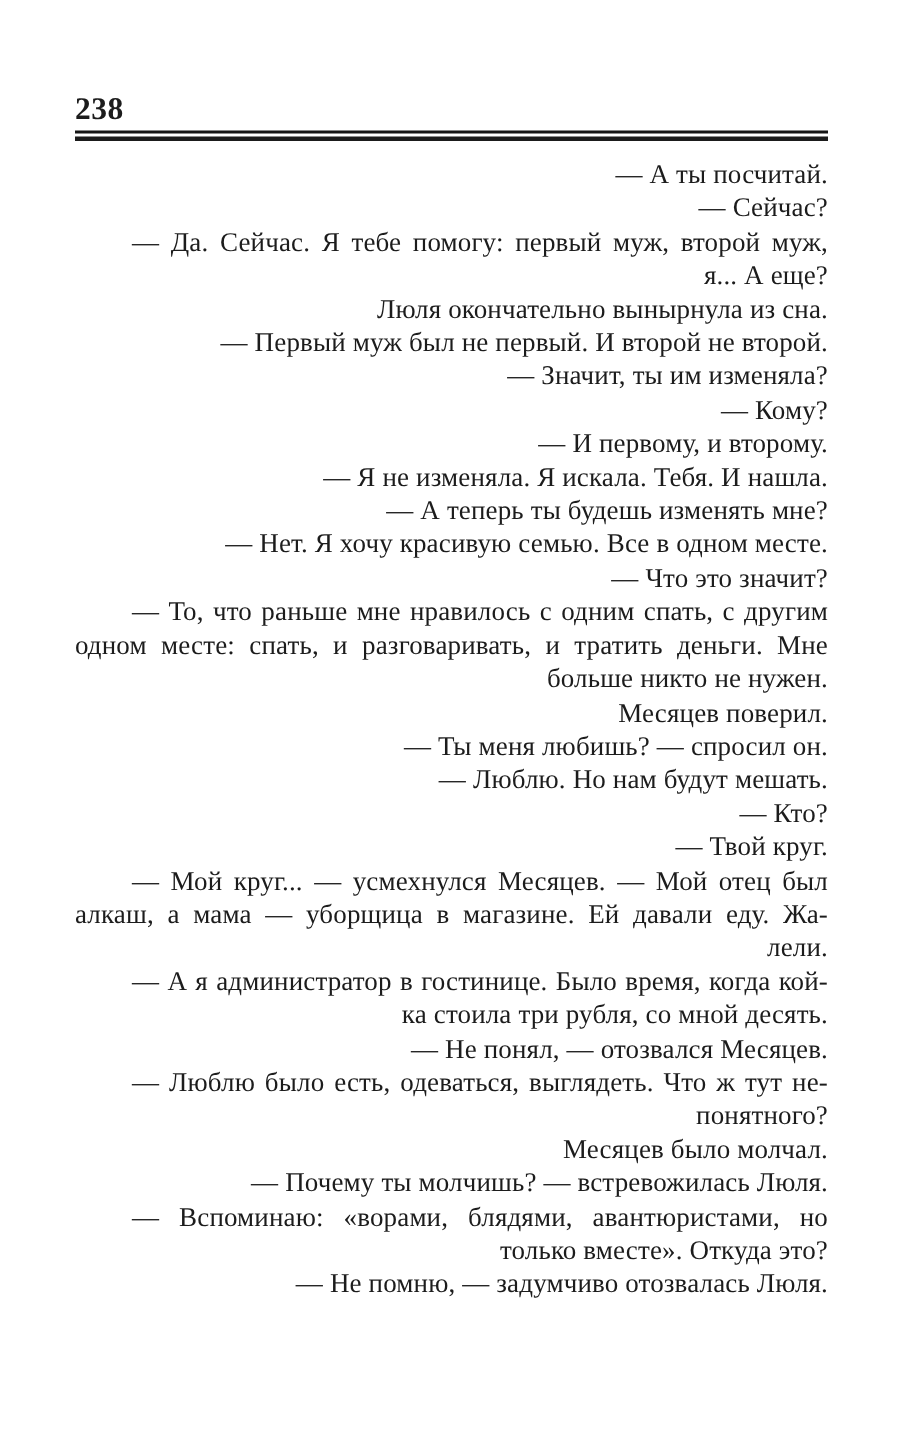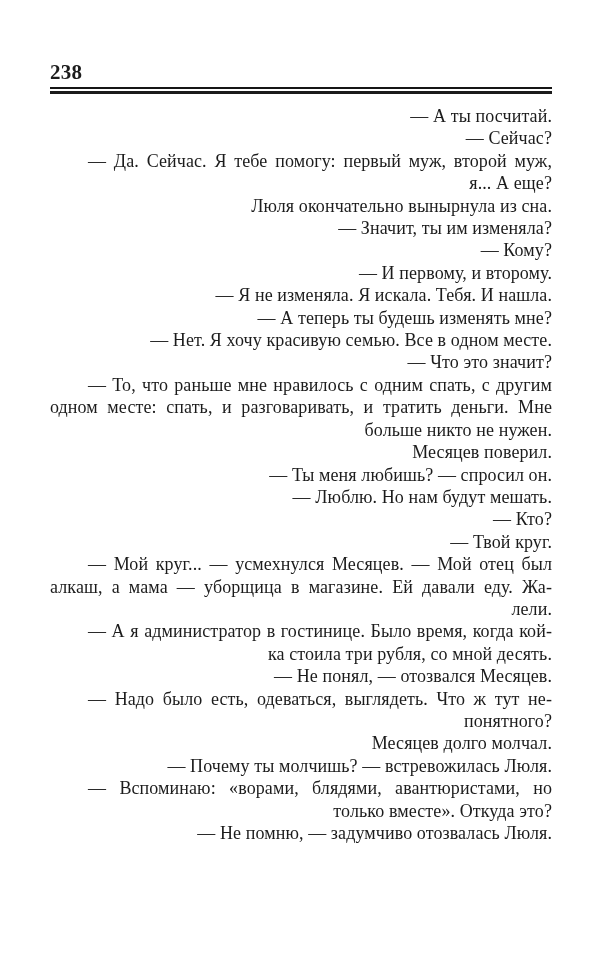--- a/index.html
+++ b/index.html
@@ -70,20 +70,21 @@
     <span class="page-num">238</span>
   </div>
   <div class="rule"></div>
   <div class="rule-thick"></div>
   <div class="text-body">
       <div class="line indent">— А ты посчитай.</div>
       <div class="line indent">— Сейчас?</div>
       <div class="line indent just">— Да. Сейчас. Я тебе помогу: первый муж, второй муж,</div>
       <div class="line">я... А еще?</div>
       <div class="line indent">Люля окончательно вынырнула из сна.</div>
+      <div class="line indent">— Первый муж был не первый. И второй не второй.</div>
       <div class="line indent">— Значит, ты им изменяла?</div>
       <div class="line indent">— Кому?</div>
       <div class="line indent">— И первому, и второму.</div>
       <div class="line indent">— Я не изменяла. Я искала. Тебя. И нашла.</div>
       <div class="line indent">— А теперь ты будешь изменять мне?</div>
       <div class="line indent">— Нет. Я хочу красивую семью. Все в одном месте.</div>
       <div class="line indent">— Что это значит?</div>
       <div class="line indent just">— То, что раньше мне нравилось с одним спать, с другим</div>
       <div class="line just">одном месте: спать, и разговаривать, и тратить деньги. Мне</div>
       <div class="line">больше никто не нужен.</div>
@@ -91,21 +92,21 @@
       <div class="line indent">— Ты меня любишь? — спросил он.</div>
       <div class="line indent">— Люблю. Но нам будут мешать.</div>
       <div class="line indent">— Кто?</div>
       <div class="line indent">— Твой круг.</div>
       <div class="line indent just">— Мой круг... — усмехнулся Месяцев. — Мой отец был</div>
       <div class="line just">алкаш, а мама — уборщица в магазине. Ей давали еду. Жа-</div>
       <div class="line">лели.</div>
       <div class="line indent just">— А я администратор в гостинице. Было время, когда кой-</div>
       <div class="line">ка стоила три рубля, со мной десять.</div>
       <div class="line indent">— Не понял, — отозвался Месяцев.</div>
-      <div class="line indent just">— Надо было есть, одеваться, выглядеть. Что ж тут не-</div>
+      <div class="line indent just">— Люблю было есть, одеваться, выглядеть. Что ж тут не-</div>
       <div class="line">понятного?</div>
-      <div class="line indent">Месяцев долго молчал.</div>
+      <div class="line indent">Месяцев было молчал.</div>
       <div class="line indent">— Почему ты молчишь? — встревожилась Люля.</div>
       <div class="line indent just">— Вспоминаю: «ворами, блядями, авантюристами, но</div>
       <div class="line">только вместе». Откуда это?</div>
       <div class="line indent">— Не помню, — задумчиво отозвалась Люля.</div>
     </div>
 </div>
 
 </body></html>

